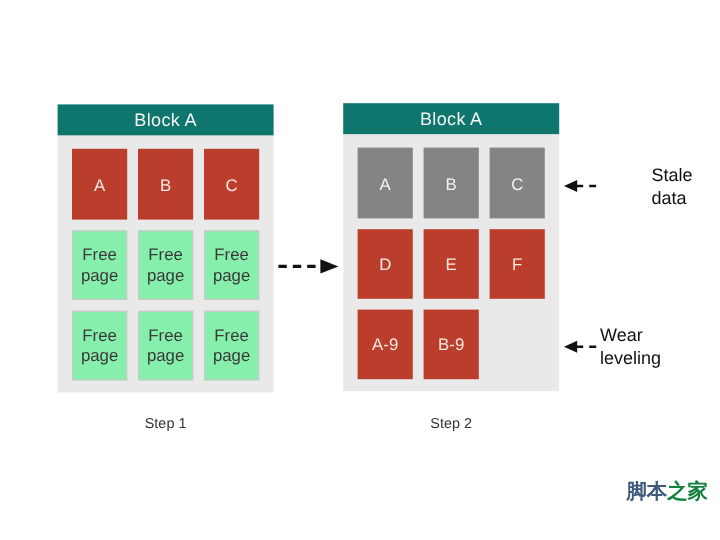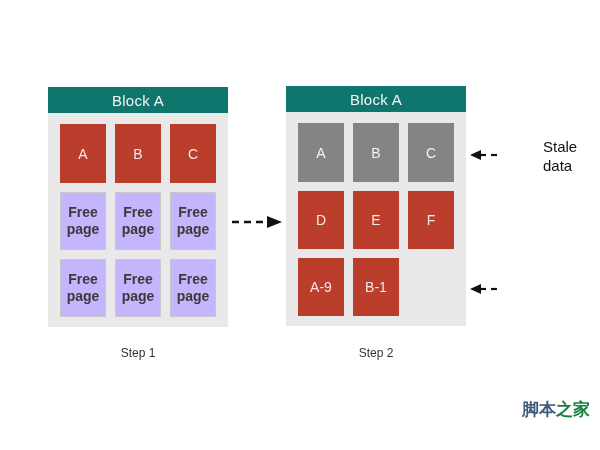--- a/index.html
+++ b/index.html
@@ -18,21 +18,21 @@
     padding:11px 12px 8px 12px;
     display:grid;grid-template-columns:repeat(3,1fr);
     grid-template-rows:59px 58px 58px;gap:9px;
   }
   .cell{
     display:flex;align-items:center;justify-content:center;text-align:center;
     font-size:14px;box-sizing:border-box;
   }
   .cell.used{background:#bb3e2d;color:#f3e9e6;}
   .cell.stale{background:#848484;color:#f2f2f2;}
-  .cell.free{background:#c4b5fd;border:1px solid #c9c9c9;color:#3a3a3a;line-height:17px;padding:2px;font-weight:bold;}
+  .cell.free{background:#86efac;border:1px solid #c9c9c9;color:#3a3a3a;line-height:17px;padding:2px;}
   .step-label{
     position:absolute;width:180px;text-align:center;top:346px;
     font-size:12px;color:#333333;
   }
   .annotation-text{
     position:absolute;font-size:15px;line-height:19px;color:#111111;
   }
   .arrow{position:absolute;}
   .watermark{
     position:absolute;right:10px;top:400px;text-align:right;
@@ -67,41 +67,42 @@
   <section class="block" style="left:286px;top:86px;">
     <header class="block-header">Block A</header>
     <div class="block-body">
       <div class="cell stale">A</div>
       <div class="cell stale">B</div>
       <div class="cell stale">C</div>
       <div class="cell used">D</div>
       <div class="cell used">E</div>
       <div class="cell used">F</div>
       <div class="cell used">A-9</div>
-      <div class="cell used">B-1</div>
+      <div class="cell used">B-9</div>
     </div>
   </section>
 
   <svg class="arrow" style="left:231px;top:214px;" width="52" height="16" viewBox="0 0 52 16">
     <line x1="1" y1="8" x2="37" y2="8" stroke="#111111" stroke-width="2.6" stroke-dasharray="7 5"></line>
     <polygon points="36,2 51,8 36,14" fill="#111111"></polygon>
   </svg>
 
   <svg class="arrow" style="left:470px;top:149px;" width="27" height="12" viewBox="0 0 27 12">
     <polygon points="0,6 11,1 11,11" fill="#111111"></polygon>
     <line x1="10" y1="6" x2="16" y2="6" stroke="#111111" stroke-width="2.2"></line>
     <line x1="21" y1="6" x2="27" y2="6" stroke="#111111" stroke-width="2.2"></line>
   </svg>
   <div class="annotation-text" style="left:500px;top:137px;width:52px;margin-left:43px;">Stale data</div>
 
   <svg class="arrow" style="left:470px;top:283px;" width="27" height="12" viewBox="0 0 27 12">
     <polygon points="0,6 11,1 11,11" fill="#111111"></polygon>
     <line x1="10" y1="6" x2="16" y2="6" stroke="#111111" stroke-width="2.2"></line>
     <line x1="21" y1="6" x2="27" y2="6" stroke="#111111" stroke-width="2.2"></line>
   </svg>
+  <div class="annotation-text" style="left:500px;top:270px;width:62px;">Wear leveling</div>
 
   <div class="step-label" style="left:48px;">Step 1</div>
   <div class="step-label" style="left:286px;">Step 2</div>
 
   <div class="watermark">
     <div class="wm-line1"><span class="wm-blue">脚本</span><span class="wm-red">之家</span></div>
   </div>
 
 </div>
 

